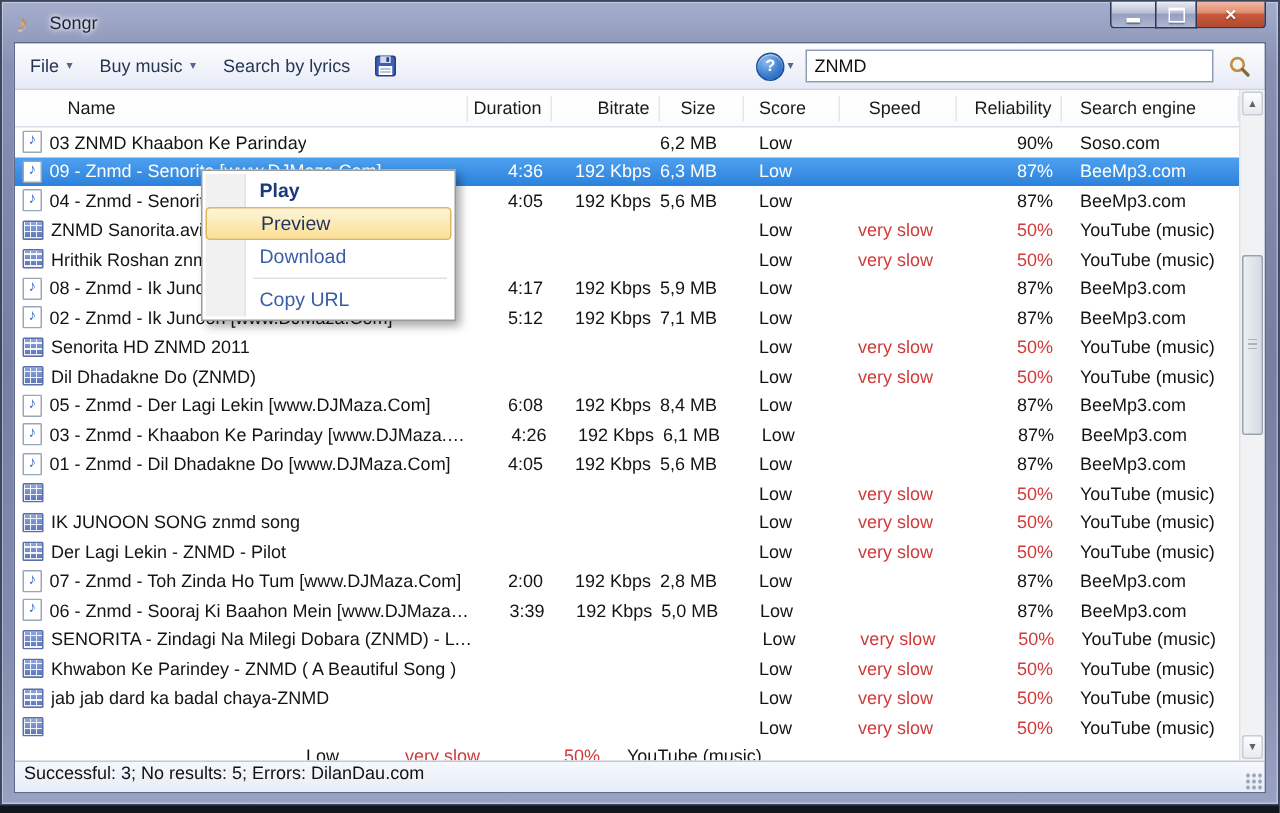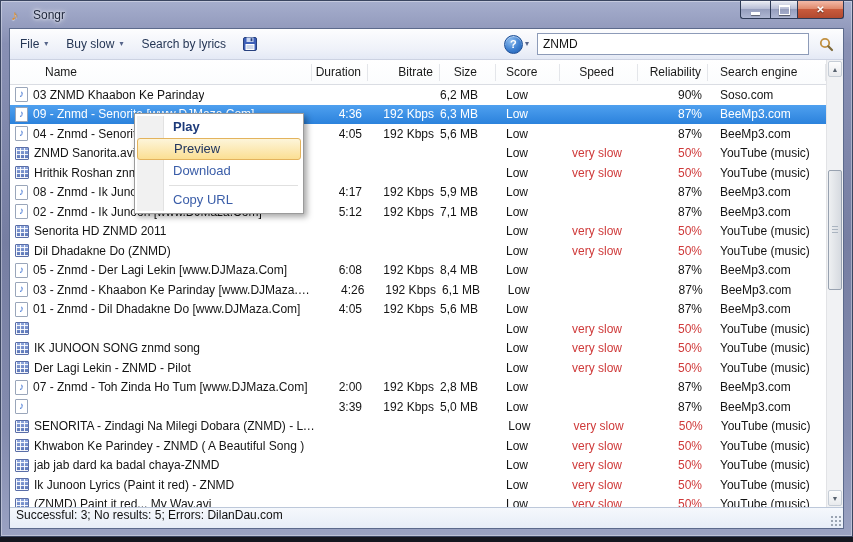--- a/index.html
+++ b/index.html
@@ -123,21 +123,21 @@
 
     <div class="client">
 
       <div class="toolbar">
         <div class="tb-menu">
           <div class="menu-item">
             <span>File</span>
             <span class="menu-caret">▾</span>
           </div>
           <div class="menu-item">
-            <span>Buy slow</span>
+            <span>Buy music</span>
             <span class="menu-caret">▾</span>
           </div>
           <div class="menu-item">
             <span>Search by lyrics</span>
           </div>
           <div class="tb-save">
             <svg width="16" height="16" viewBox="0 0 16 16">
               <rect x="1.5" y="1.5" width="13" height="13" rx="1.5" fill="#3d5fb8" stroke="#27407e"></rect>
               <rect x="4.5" y="1.5" width="7" height="4.5" fill="#cdd9f2"></rect>
               <rect x="8.6" y="2.2" width="1.8" height="3" fill="#27407e"></rect>
@@ -377,20 +377,21 @@
               <span class="cell c-bit">192 Kbps</span>
               <span class="cell c-size">2,8 MB</span>
               <span class="cell c-score">Low</span>
               <span class="cell c-speed"></span>
               <span class="cell c-rel">87%</span>
               <span class="cell c-eng">BeeMp3.com</span>
             </div>
             <div class="row">
               <span class="cell c-name">
                 <span class="ficon music">♪</span>
+                <span class="nm">06 - Znmd - Sooraj Ki Baahon Mein [www.DJMaza....</span>
               </span>
               <span class="cell c-dur">3:39</span>
               <span class="cell c-bit">192 Kbps</span>
               <span class="cell c-size">5,0 MB</span>
               <span class="cell c-score">Low</span>
               <span class="cell c-speed"></span>
               <span class="cell c-rel">87%</span>
               <span class="cell c-eng">BeeMp3.com</span>
             </div>
             <div class="row">
@@ -428,35 +429,30 @@
               <span class="cell c-bit"></span>
               <span class="cell c-size"></span>
               <span class="cell c-score">Low</span>
               <span class="cell c-speed red">very slow</span>
               <span class="cell c-rel red">50%</span>
               <span class="cell c-eng">YouTube (music)</span>
             </div>
             <div class="row">
               <span class="cell c-name">
                 <span class="ficon video"></span>
-                <span class="nm">Ik Junoon Lyrics (Paint it red) - ZNMD</span>
-              </span>
-              <span class="cell c-dur"></span>
-              <span class="cell c-bit"></span>
-              <span class="cell c-size"></span>
-              <span class="cell c-score">Low</span>
-              <span class="cell c-speed red">very slow</span>
-              <span class="cell c-rel red">50%</span>
-              <span class="cell c-eng">YouTube (music)</span>
-            </div>
-            <div class="row">
-              <span class="cell c-name">
-                <span class="ficon video"></span>
-                <span class="nm">(ZNMD) Paint it red... My Way.avi</span>
-              </span>
+              </span>
+              <span class="cell c-dur"></span>
+              <span class="cell c-bit"></span>
+              <span class="cell c-size"></span>
+              <span class="cell c-score">Low</span>
+              <span class="cell c-speed red">very slow</span>
+              <span class="cell c-rel red">50%</span>
+              <span class="cell c-eng">YouTube (music)</span>
+            </div>
+            <div class="row">
               <span class="cell c-dur"></span>
               <span class="cell c-bit"></span>
               <span class="cell c-size"></span>
               <span class="cell c-score">Low</span>
               <span class="cell c-speed red">very slow</span>
               <span class="cell c-rel red">50%</span>
               <span class="cell c-eng">YouTube (music)</span>
             </div>
           </div>
         <div class="vscroll">

